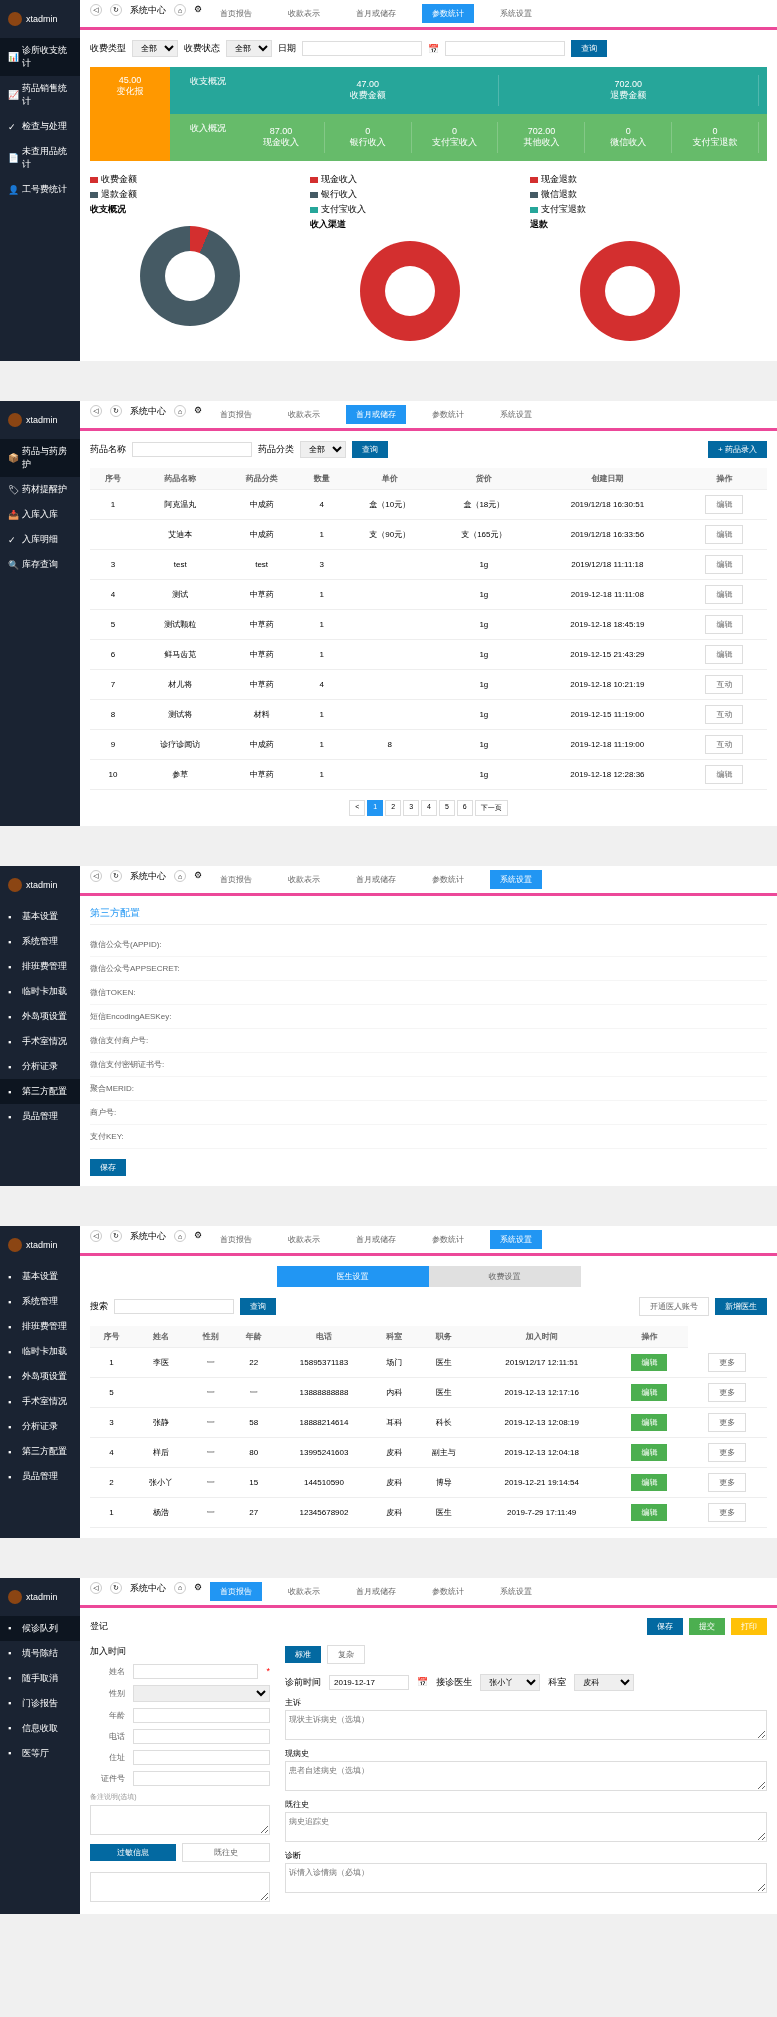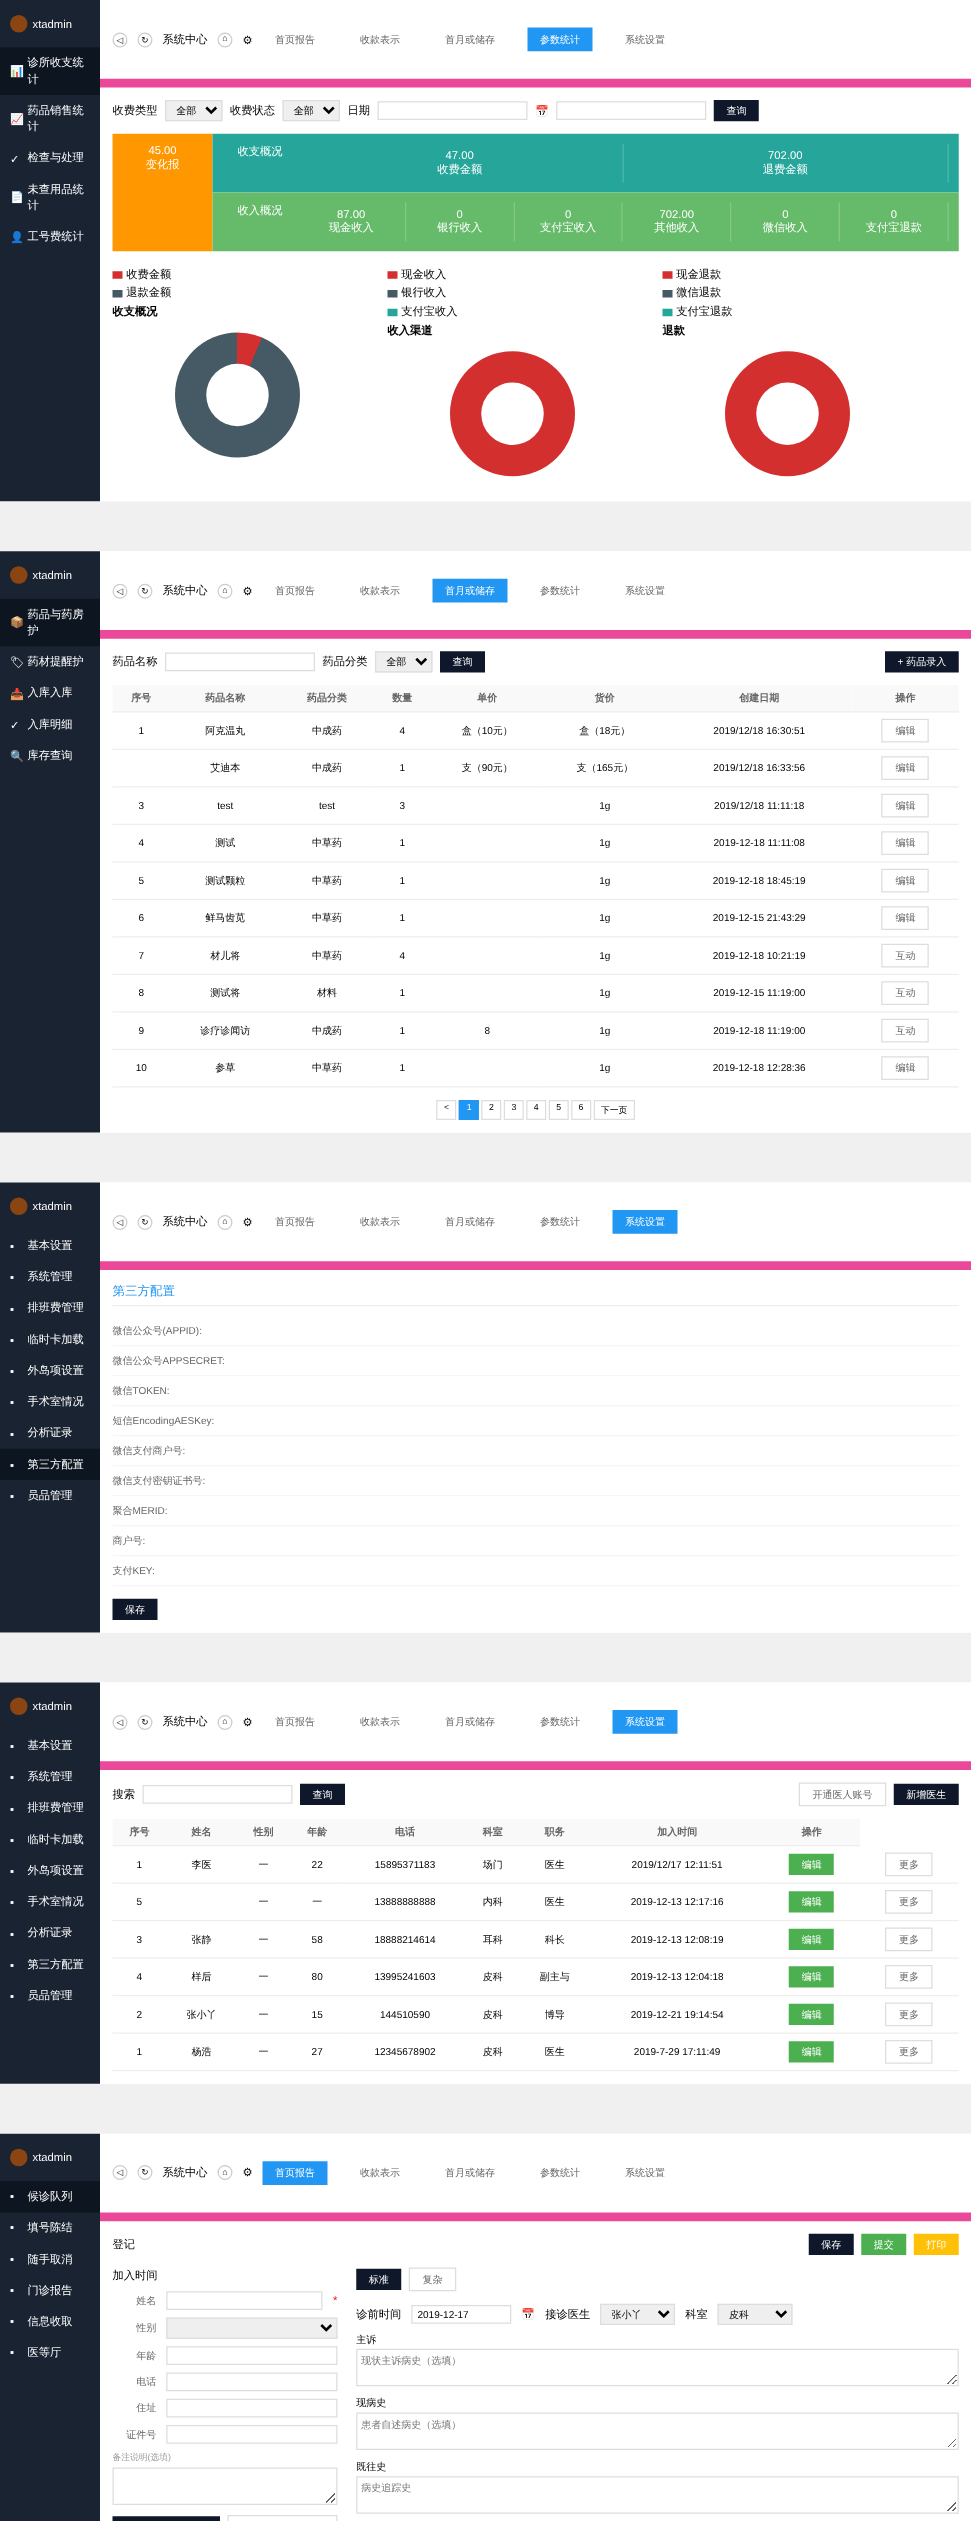--- a/index.html
+++ b/index.html
@@ -5,30 +5,30 @@
 *{margin:0;padding:0;box-sizing:border-box;font-family:Arial,sans-serif;font-size:9px}
 body{background:#f0f0f0}
 .panel{background:#fff;margin-bottom:40px;display:flex;width:777px}
 .sidebar{width:80px;background:#1a2332;color:#fff;padding:8px 0}
 .logo{display:flex;align-items:center;padding:4px 8px;margin-bottom:8px}
 .logo-icon{width:14px;height:14px;background:#8b4513;border-radius:50%;margin-right:4px}
 .side-item{padding:6px 8px;display:flex;align-items:center;gap:4px;cursor:pointer;font-size:8px}
 .side-item.active{background:#0d1520}
 .side-icon{width:10px;height:10px;display:inline-block}
 .main{flex:1;background:#fff}
-.topbar{display:flex;align-items:center;padding:22px 10px;border-bottom:7px solid #ec4899;gap:8px}
+.topbar{display:flex;padding:4px 10px;border-bottom:3px solid #ec4899;gap:8px}
 .tb-icon{width:12px;height:12px;border:1px solid #ccc;border-radius:50%;display:flex;align-items:center;justify-content:center;font-size:7px;cursor:pointer}
 .tabs{display:flex;gap:16px}
 .tab{padding:4px 10px;cursor:pointer;font-size:8px;color:#666}
 .tab.active{background:#2196f3;color:#fff}
 .content{padding:10px}
 .filter-row{display:flex;gap:6px;align-items:center;margin-bottom:10px;flex-wrap:wrap}
 .sel{border:1px solid #ddd;padding:2px 4px;font-size:8px}
 .btn{padding:3px 10px;border:none;cursor:pointer;font-size:8px}
-.btn-blue{background:#0f172a;color:#fff}
+.btn-blue{background:#0369a1;color:#fff}
 .btn-green{background:#4caf50;color:#fff}
 .btn-yellow{background:#ffc107;color:#fff}
 .btn-outline{background:#fff;border:1px solid #ddd;color:#666}
 .stats-row{display:flex;gap:0;margin-bottom:10px}
 .stat-box{padding:8px;color:#fff;text-align:center;font-size:8px}
 .stat-orange{background:#ff9800;width:80px}
 .stat-teal{background:#26a69a;flex:1}
 .stat-green{background:#66bb6a;flex:1}
 .stat-cell{flex:1;padding:4px;text-align:center;border-right:1px solid rgba(255,255,255,0.2)}
 .charts{display:flex;gap:20px;flex-wrap:wrap}
@@ -535,20 +535,24 @@
   <span>⚙</span>
   <div class="tabs">
    <span class="tab">首页报告</span>
    <span class="tab">收款表示</span>
    <span class="tab">首月或储存</span>
    <span class="tab">参数统计</span>
    <span class="tab active">系统设置</span>
   </div>
  </div>
  <div class="content">
+  <div class="tab-pills">
+   <div class="pill active">医生设置</div>
+   <div class="pill inactive">收费设置</div>
+  </div>
   <div class="filter-row">
    <span>搜索</span>
           <input class="sel" style="">
    <button class="btn btn-blue">查询</button>
    <span style="flex:1"></span>
    <button class="btn btn-outline">开通医人账号</button>
    <button class="btn btn-blue">新增医生</button>
   </div>
   <table>
    <thead>

